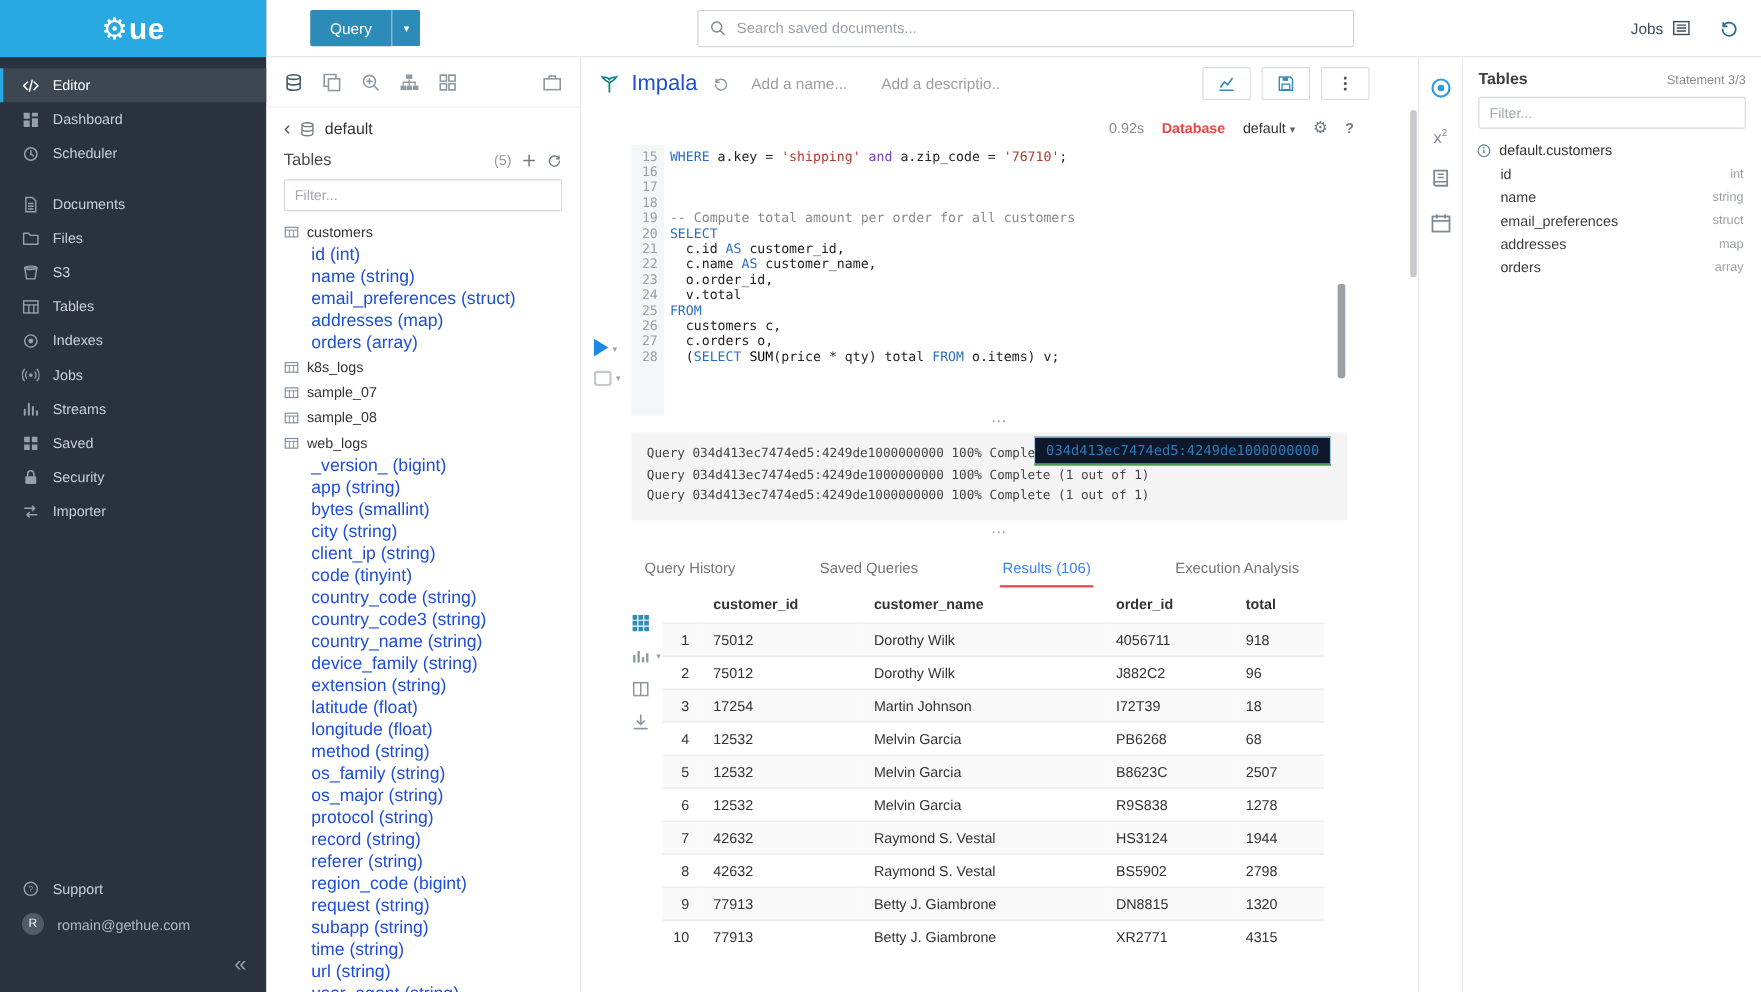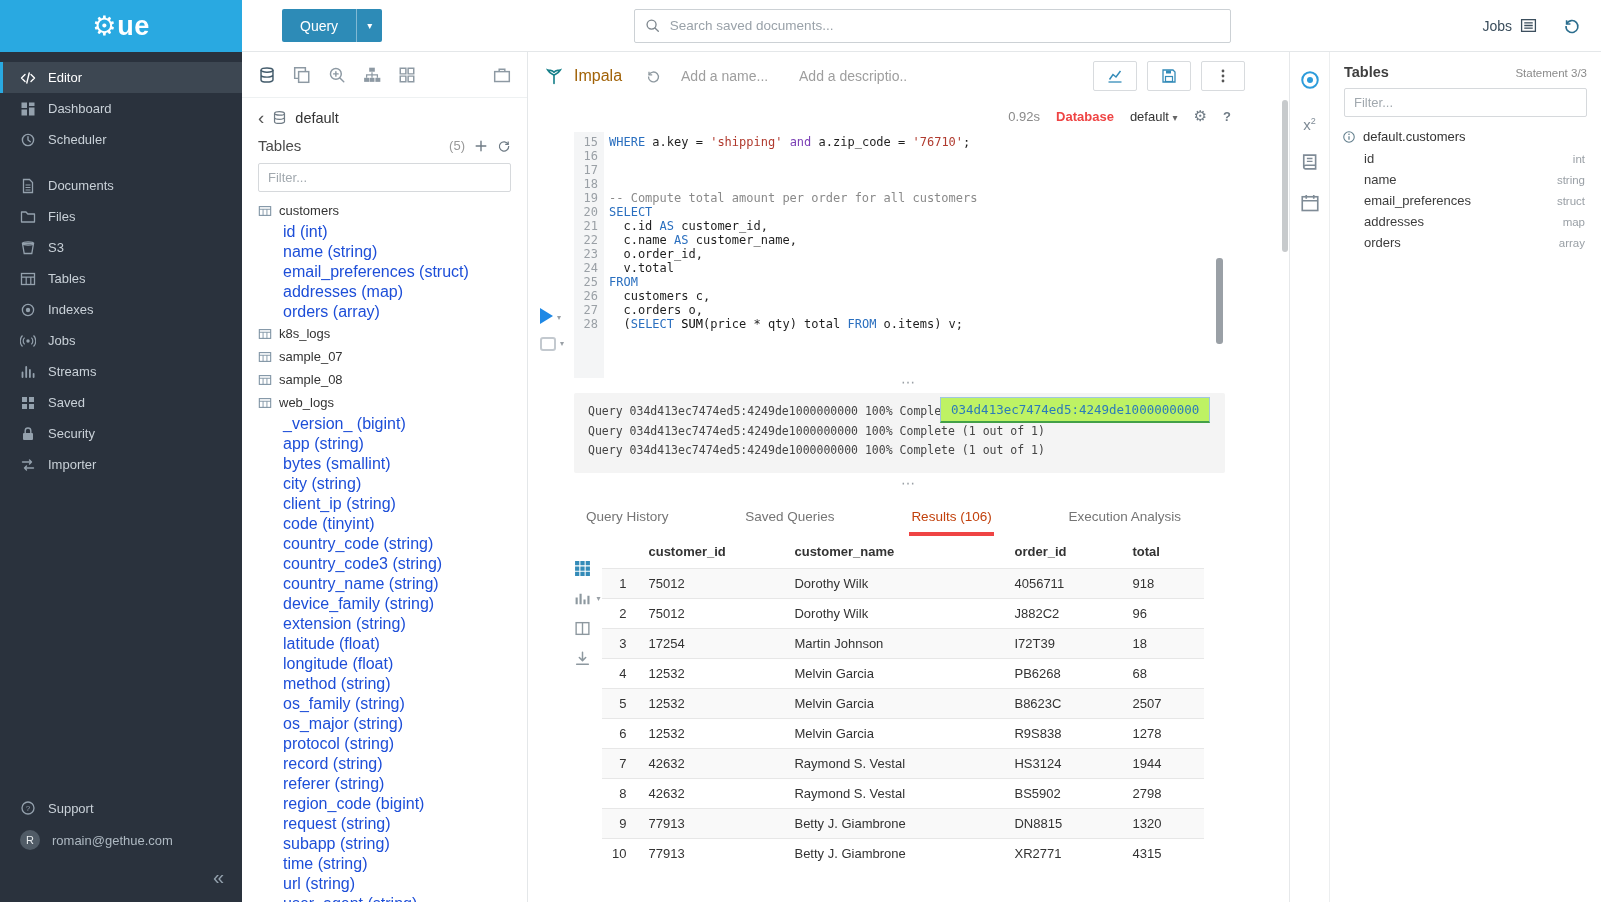--- a/index.html
+++ b/index.html
@@ -74,21 +74,21 @@
   .tt-row { display:flex; align-items:center; gap:7px; height:23px; cursor:pointer; }
   .tt-ic { width:14px; height:14px; color:#7a8fa0; flex:none; }
   .tt-name { font-size:13px; color:#333; }
   .tc-row { height:20px; line-height:20px; padding-left:25px; font-size:16px; color:#1d4ed8;
             white-space:nowrap; cursor:pointer; }
 
   
   .editor-col { flex:1; min-width:0; display:flex; flex-direction:column; position:relative; overflow:hidden; }
   .ed-head { height:48px; flex:none; display:flex; align-items:center; padding:0 44px 0 16px; gap:10px; }
   .impala-ic { width:20px; height:20px; color:#17808a; flex:none; }
-  .engine { font-size:16px; color:#a16207; margin-right:12px; cursor:pointer; }
+  .engine { font-size:20px; color:#1d4ed8; margin-right:2px; cursor:pointer; }
   .ed-hist { width:15px; height:15px; color:#8d989f; margin:0 8px 0 2px; cursor:pointer; }
   .ghost { border:none; font-size:14px; color:#444; }
   .ghost::placeholder { color:#9e9e9e; }
   .ghost.name { width:108px; }
   .ghost.desc { width:112px; }
   .ed-actions { margin-left:auto; display:flex; gap:10px; }
   .ed-btn { width:44px; height:30px; border:1px solid #d8dbde; border-radius:2px; background:#fff;
             color:#338bb8; display:flex; align-items:center; justify-content:center; cursor:pointer; padding:0; }
   .ed-btn-ic { width:16px; height:16px; display:block; }
   .ed-btn.dark { color:#555; }
@@ -122,27 +122,27 @@
                 border-radius:3px; cursor:pointer; }
   .page-thumb { position:absolute; right:1px; top:48px; width:6px; height:152px; background:#c7cacc;
                 border-radius:3px; cursor:pointer; }
 
   .handle { text-align:center; color:#9aa0a6; font-size:14px; height:13px; line-height:9px;
             letter-spacing:1px; flex:none; cursor:row-resize; }
 
   .log-box { margin:2px 64px 6px 46px; background:#f4f4f4; border-radius:2px; padding:9px 14px;
              position:relative; font:11.5px/19.5px "DejaVu Sans Mono", monospace; color:#454545;
              height:80px; flex:none; overflow:hidden; }
-  .log-pop { position:absolute; left:366px; top:4px; background:#bef264; border:1px solid #9fc6de;
+  .log-pop { position:absolute; left:366px; top:4px; background:#0f172a; border:1px solid #9fc6de;
              border-bottom:2px solid #43a047; color:#2b7bb9; padding:4px 10px;
              font:12.5px "DejaVu Sans Mono", monospace; cursor:pointer; white-space:nowrap; }
 
   .tabs { display:flex; justify-content:space-between; margin:10px 106px 0 56px; flex:none; }
   .tab { padding:7px 2px 8px; font-size:13.5px; color:#757575; cursor:pointer; }
-  .tab.active { color:#c2410c; border-bottom:4px solid #ef4444; }
+  .tab.active { color:#3b82f6; border-bottom:2px solid #ef4444; }
 
   .results { display:flex; padding-left:34px; margin-top:2px; flex:1; min-height:0; }
   .res-rail { width:40px; flex:none; display:flex; flex-direction:column; align-items:center; gap:13px;
               padding-top:22px; }
   .rail-item { position:relative; color:#8d989f; width:17px; height:17px; cursor:pointer; }
   .rail-item.active { color:#338bb8; }
   .rail-ic { display:block; width:17px; height:17px; }
   .rail-caret { position:absolute; right:-10px; top:4px; font-size:8px; color:#9aa0a6; }
   .res-table-wrap { flex:1; margin-right:85px; overflow:hidden; }
   .res-table-wrap table { border-collapse:collapse; width:100%; }

